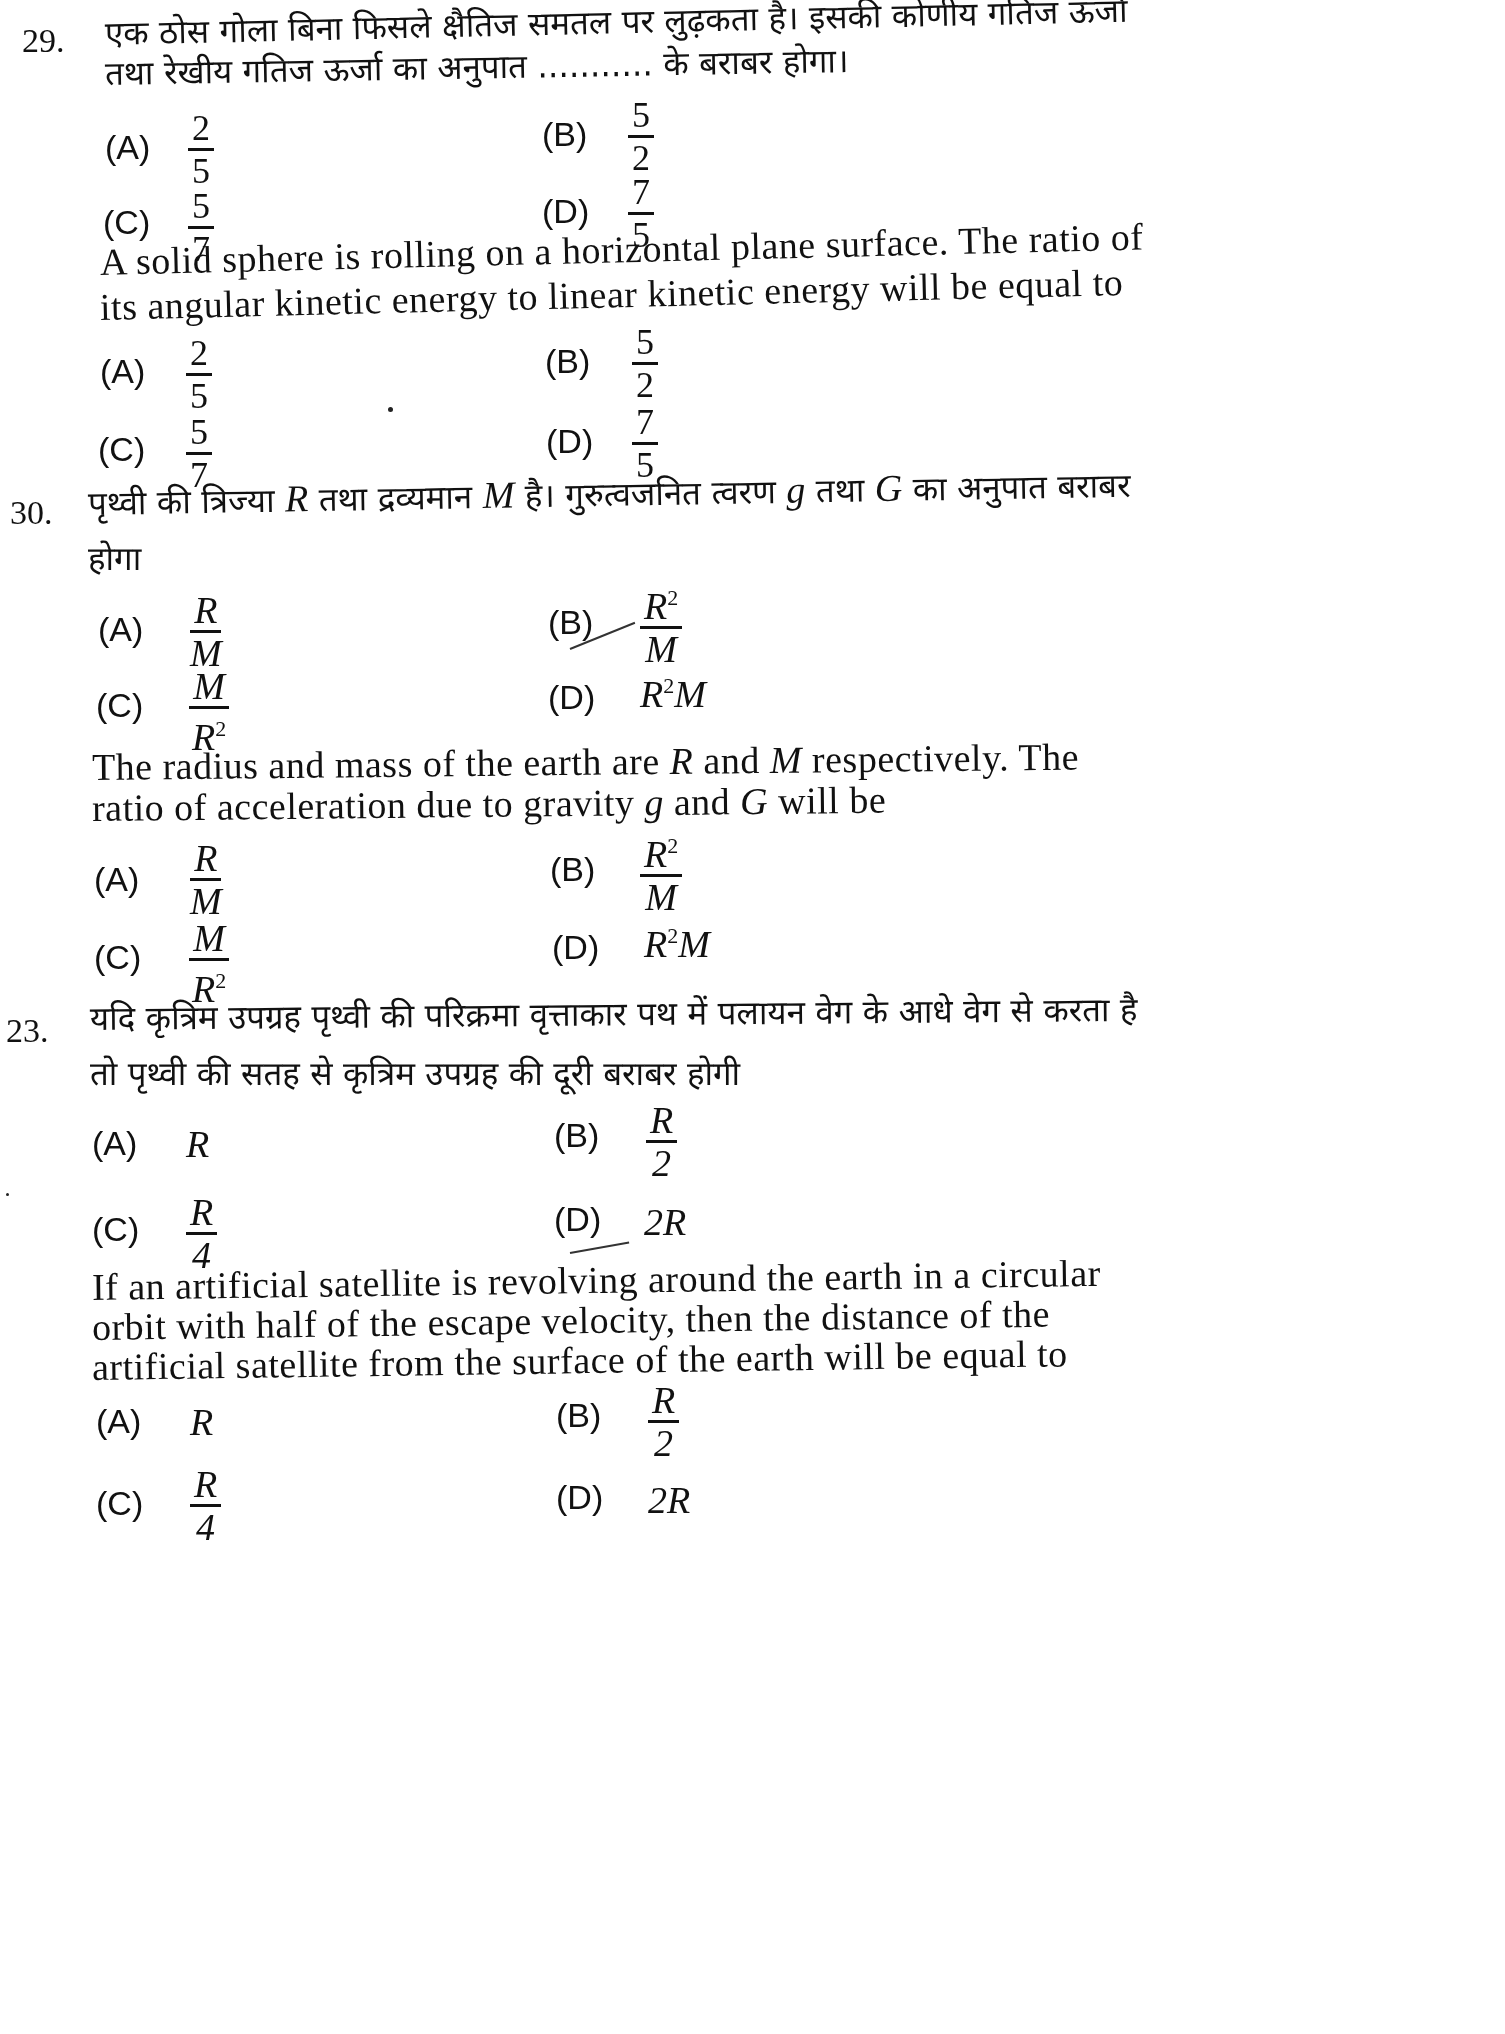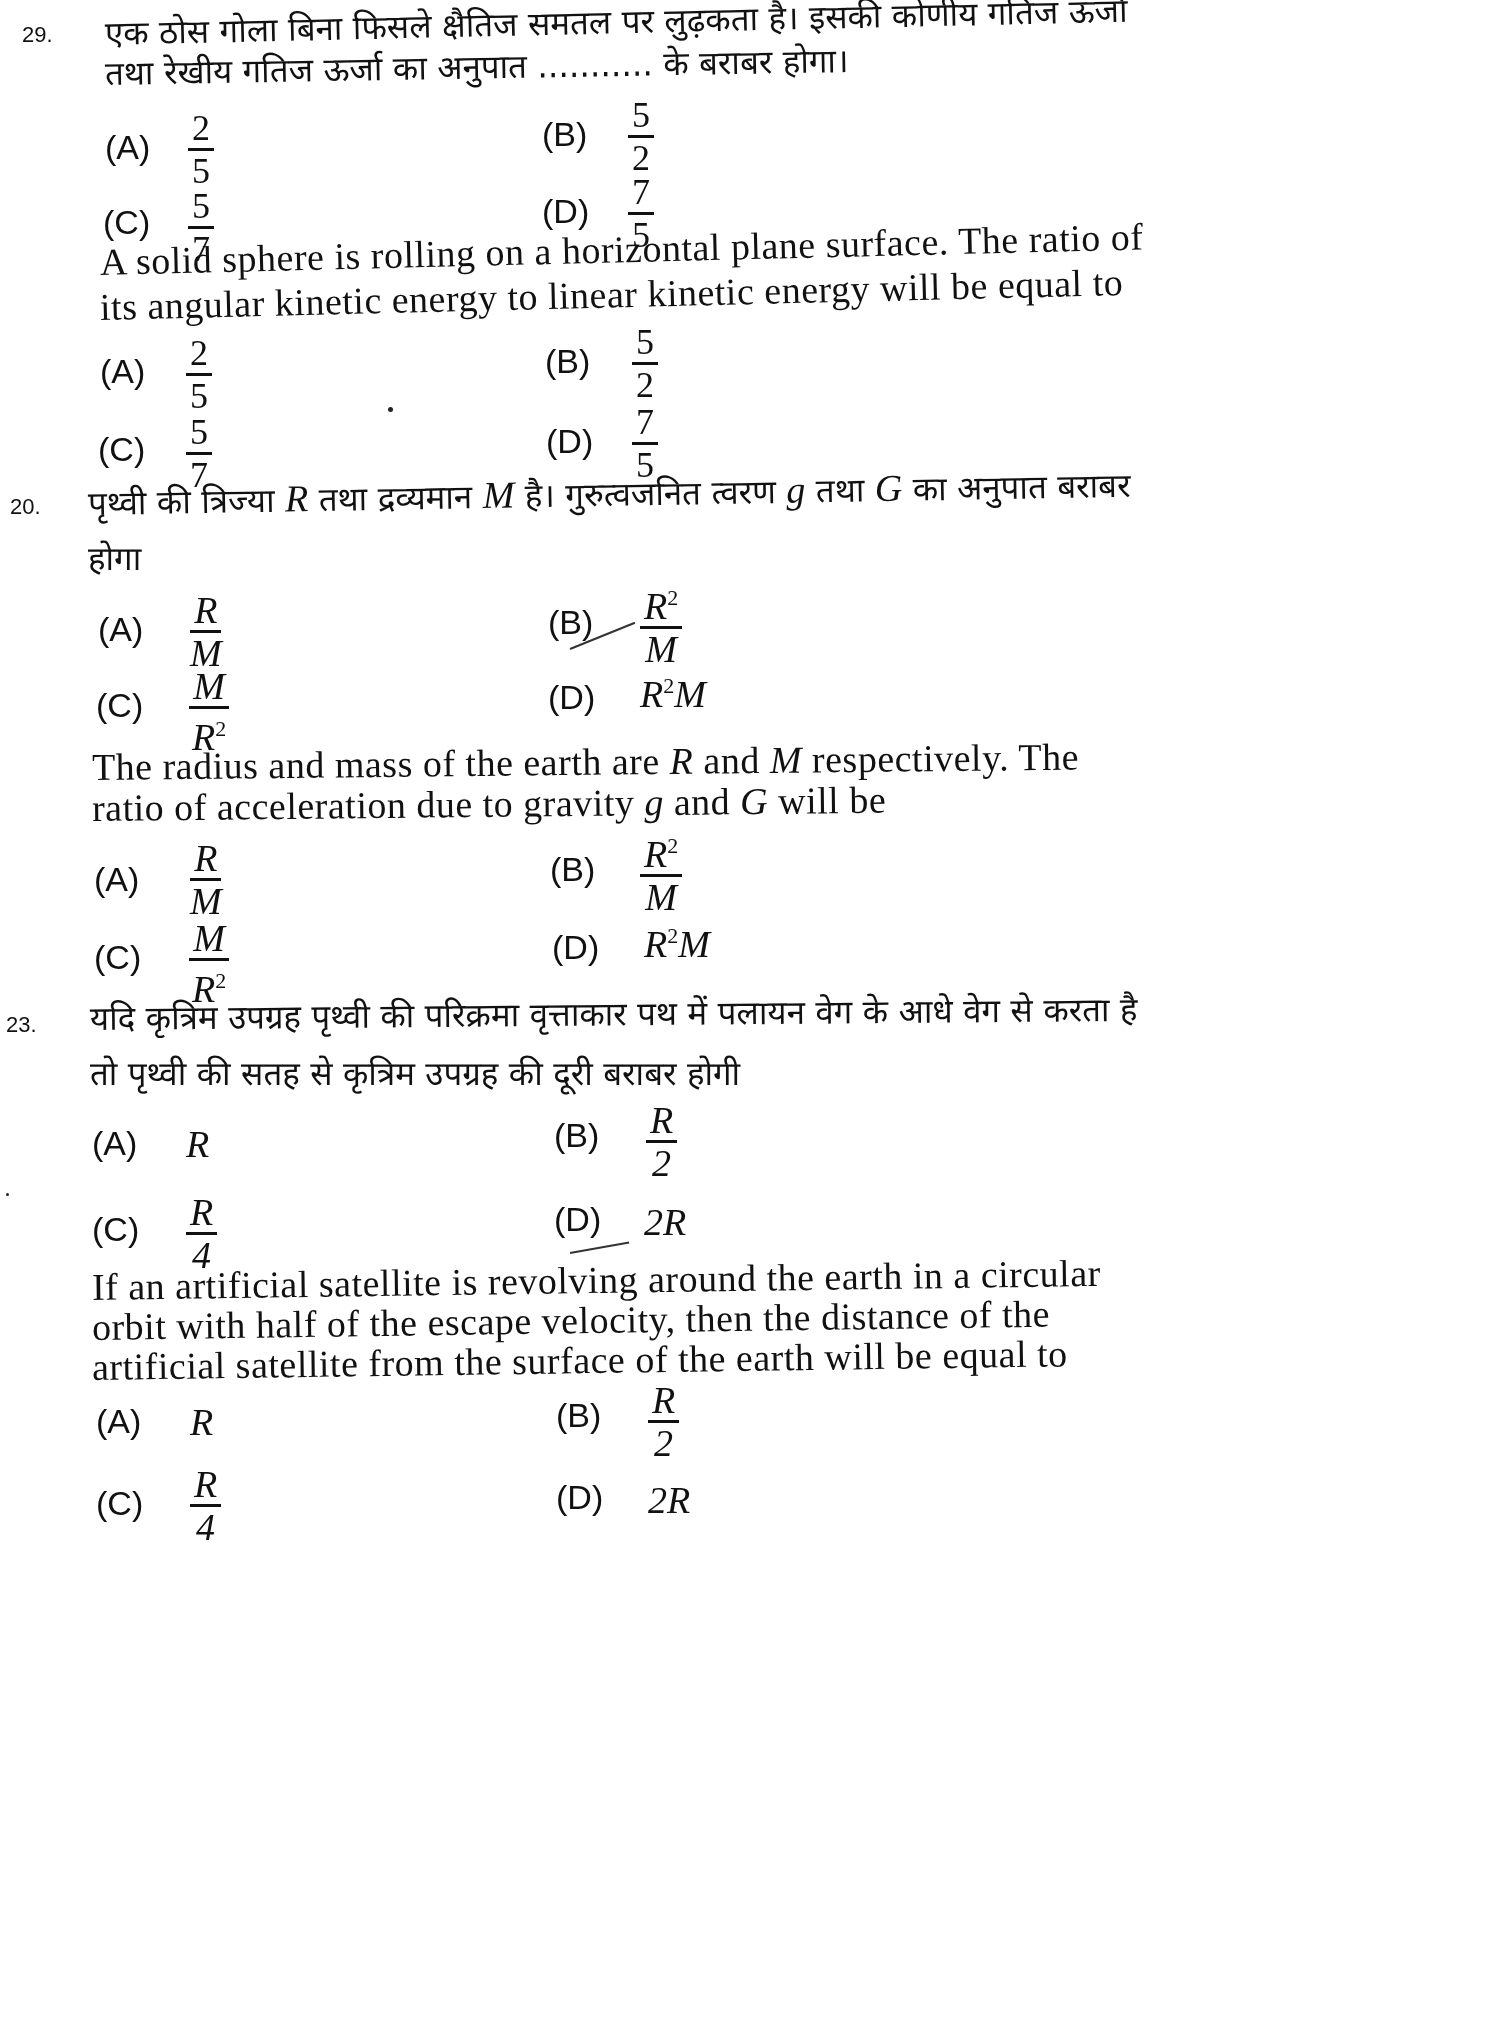--- a/index.html
+++ b/index.html
@@ -2,21 +2,21 @@
 <html><head>
 <meta charset="utf-8">
 <style>
   html, body { margin: 0; padding: 0; background: #ffffff; }
   body {
     width: 1505px; height: 2034px; position: relative; overflow: hidden;
     font-family: "DejaVu Serif", "Liberation Serif", serif;
     color: #111111;
   }
   .abs { position: absolute; }
-  .qnum { font-family: Liberation Sans, sans-serif; font-size: 22px; }
+  .qnum { font-family: Liberation Serif, serif; font-size: 34px; }
   .hindi { font-family: "DejaVu Sans", sans-serif; font-size: 33px; white-space: nowrap; }
   .eng { font-family: "Liberation Serif", "DejaVu Serif", serif; font-size: 38px; white-space: nowrap; letter-spacing: 0.5px; }
   .opt-label { font-family: "Liberation Sans", sans-serif; font-size: 34px; }
   .frac { display: inline-flex; flex-direction: column; align-items: center; font-family: "Liberation Serif", serif; font-size: 36px; line-height: 40px; }
   .frac .num { padding: 0 4px; border-bottom: 3px solid #111; }
   .frac .den { padding: 0 4px; }
   .math { font-family: "Liberation Serif", serif; font-style: italic; font-size: 38px; }
   .it { font-style: italic; }
   sup { font-size: 22px; font-style: normal; }
   .mark { position: absolute; border-top: 2px solid #333; transform-origin: left center; }
@@ -71,21 +71,21 @@
       <span class="den">7</span>
     </span>
   <span class="abs opt-label" style="left:546px;top:422px;">(D)</span>
   <span class="abs frac" style="left:632px;top:402px;">
       <span class="num">7</span>
       <span class="den">5</span>
     </span>
 </div>
 
 <div>
-  <span class="abs qnum" style="left:10px;top:494px;">20.</span>
+  <span class="abs qnum" style="left:10px;top:494px;">30.</span>
   <div class="abs hindi" style="left:88px;top:480px;transform:rotate(-1deg);transform-origin:left;">
     <span>पृथ्वी की त्रिज्या</span>
     <span class="math">R</span>
     <span>तथा द्रव्यमान</span>
     <span class="math">M</span>
     <span>है। गुरुत्वजनित त्वरण</span>
     <span class="math">g</span>
     <span>तथा</span>
     <span class="math">G</span>
     <span>का अनुपात बराबर</span>

